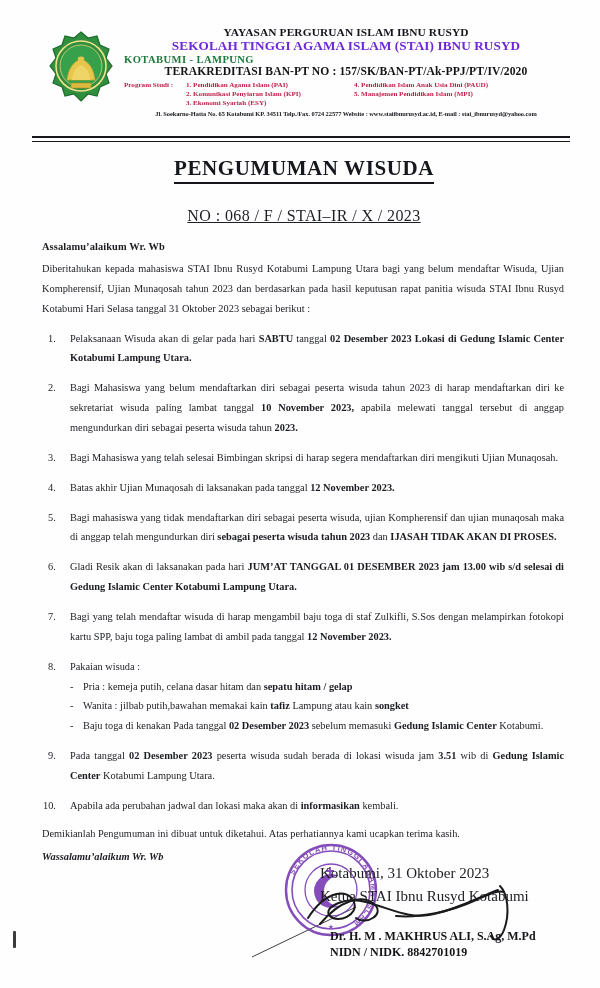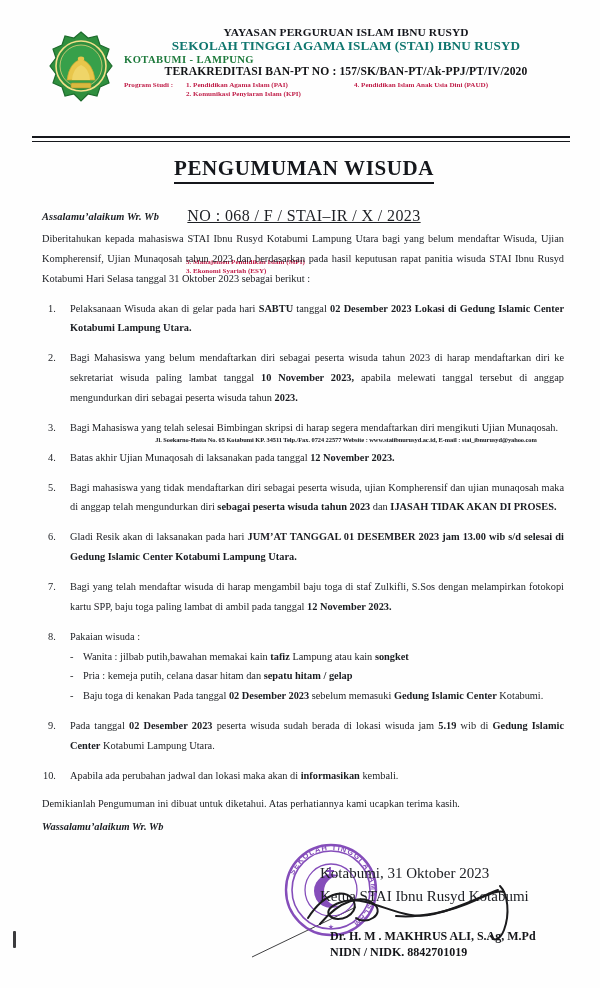--- a/index.html
+++ b/index.html
@@ -52,21 +52,21 @@
   .hl1 {
     font-size: 11.4px;
     font-weight: bold;
     letter-spacing: .1px;
     color: #14161c;
     white-space: nowrap;
   }
   .hl2 {
     font-size: 13.2px;
     font-weight: bold;
-    color: #0f766e;
+    color: #6d28d9;
     letter-spacing: .1px;
     margin-top: 1px;
     white-space: nowrap;
   }
   .hl3 {
     font-size: 10.6px;
     font-weight: bold;
     color: #1e7a3c;
     letter-spacing: .4px;
     margin-top: 1px;
@@ -88,21 +88,21 @@
     font-size: 7.1px;
     font-weight: bold;
     line-height: 1.32;
     text-align: left;
     padding-left: 2px;
   }
   .prodi-row { display: flex; }
   .prodi-lbl { flex: 0 0 62px; }
   .prodi-colA { flex: 0 0 168px; }
   .prodi-colB { flex: 1 1 auto; }
-  .prodi-indent { padding-left: 62px; flex-direction: column; }
+  .prodi-indent { padding-left: 62px; }
 
   .addr {
     margin-top: 2px;
     font-size: 6.4px;
     font-weight: bold;
     color: #15171c;
     text-align: center;
     letter-spacing: -.05px;
     white-space: nowrap;
   }
@@ -151,23 +151,23 @@
     position: absolute;
     left: 42px;
     right: 36px;
     top: 207px;
     font-size: 10.35px;
     line-height: 1.92;
     color: #1b1d22;
   }
   .salam {
     font-weight: bold;
-    font-style: italic;
     font-size: 10.4px;
     letter-spacing: .1px;
+    margin-top: 30px;
   }
   .intro {
     margin-top: 2px;
     text-align: justify;
     text-justify: inter-word;
   }
 
   ol.main-list {
     margin: 1px 0 0 0;
     padding: 0;
@@ -355,27 +355,27 @@
       <li><span>Bagi Mahasiswa yang belum mendaftarkan diri sebagai peserta wisuda tahun 2023 di harap mendaftarkan diri ke sekretariat wisuda paling lambat tanggal </span><span class="b">10 November 2023,</span><span> apabila melewati tanggal tersebut di anggap mengundurkan diri sebagai peserta wisuda tahun </span><span class="b">2023.</span></li>
       <li><span>Bagi Mahasiswa yang telah selesai  Bimbingan skripsi di harap segera mendaftarkan diri mengikuti Ujian Munaqosah.</span></li>
       <li><span>Batas akhir Ujian Munaqosah di laksanakan pada tanggal </span><span class="b">12 November 2023.</span></li>
       <li><span>Bagi mahasiswa yang tidak mendaftarkan diri sebagai peserta wisuda, ujian Kompherensif dan ujian munaqosah maka di anggap telah mengundurkan diri </span><span class="b">sebagai peserta wisuda tahun 2023</span><span> dan </span><span class="b">IJASAH TIDAK AKAN DI PROSES.</span></li>
       <li><span>Gladi Resik akan di laksanakan pada hari </span><span class="b">JUM’AT TANGGAL 01 DESEMBER 2023 jam 13.00 wib s/d selesai di Gedung Islamic Center  Kotabumi Lampung Utara.</span></li>
       <li><span>Bagi yang telah mendaftar wisuda di harap mengambil baju toga di staf Zulkifli, S.Sos dengan melampirkan fotokopi kartu SPP, baju toga paling lambat di ambil pada tanggal </span><span class="b">12 November 2023.</span></li>
 
       <li>
         <span>Pakaian wisuda :</span>
         <ul class="sub-list">
+          <li><span>Pria  : kemeja putih, celana dasar hitam dan </span><span class="b">sepatu hitam / gelap</span></li>
           <li><span>Wanita : jilbab putih,bawahan memakai kain </span><span class="b">tafiz</span><span> Lampung atau kain </span><span class="b">songket</span></li>
-          <li><span>Pria  : kemeja putih, celana dasar hitam dan </span><span class="b">sepatu hitam / gelap</span></li>
           <li><span>Baju toga di kenakan  Pada  tanggal </span><span class="b">02 Desember 2023</span><span> sebelum memasuki </span><span class="b">Gedung Islamic Center</span><span>  Kotabumi.</span></li>
         </ul>
       </li>
 
-      <li><span>Pada tanggal </span><span class="b">02 Desember 2023</span><span> peserta wisuda sudah berada di lokasi wisuda jam </span><span class="b">5.19</span><span> wib di </span><span class="b">Gedung Islamic Center</span><span>  Kotabumi Lampung Utara.</span></li>
+      <li><span>Pada tanggal </span><span class="b">02 Desember 2023</span><span> peserta wisuda sudah berada di lokasi wisuda jam </span><span class="b">3.51</span><span> wib di </span><span class="b">Gedung Islamic Center</span><span>  Kotabumi Lampung Utara.</span></li>
       <li class="wide-num"><span>Apabila ada perubahan jadwal dan lokasi maka akan di </span><span class="b">informasikan</span><span> kembali.</span></li>
     </ol>
 
     <div class="closing">Demikianlah Pengumuman ini dibuat untuk diketahui.  Atas perhatiannya kami ucapkan terima kasih.</div>
     <div class="wassalam">Wassalamu’alaikum Wr. Wb</div>
   </div>
 
   <div class="stamp">
     <svg viewBox="0 0 108 108">
       <defs>

